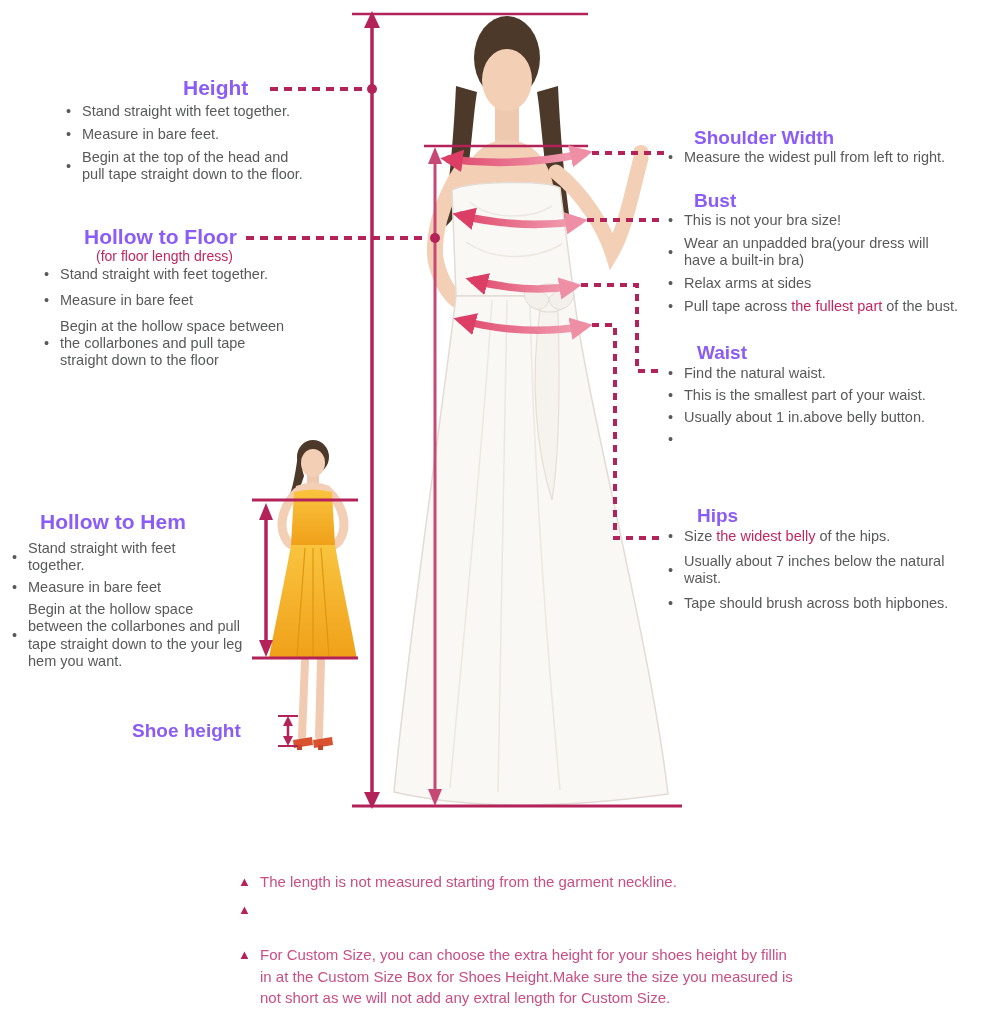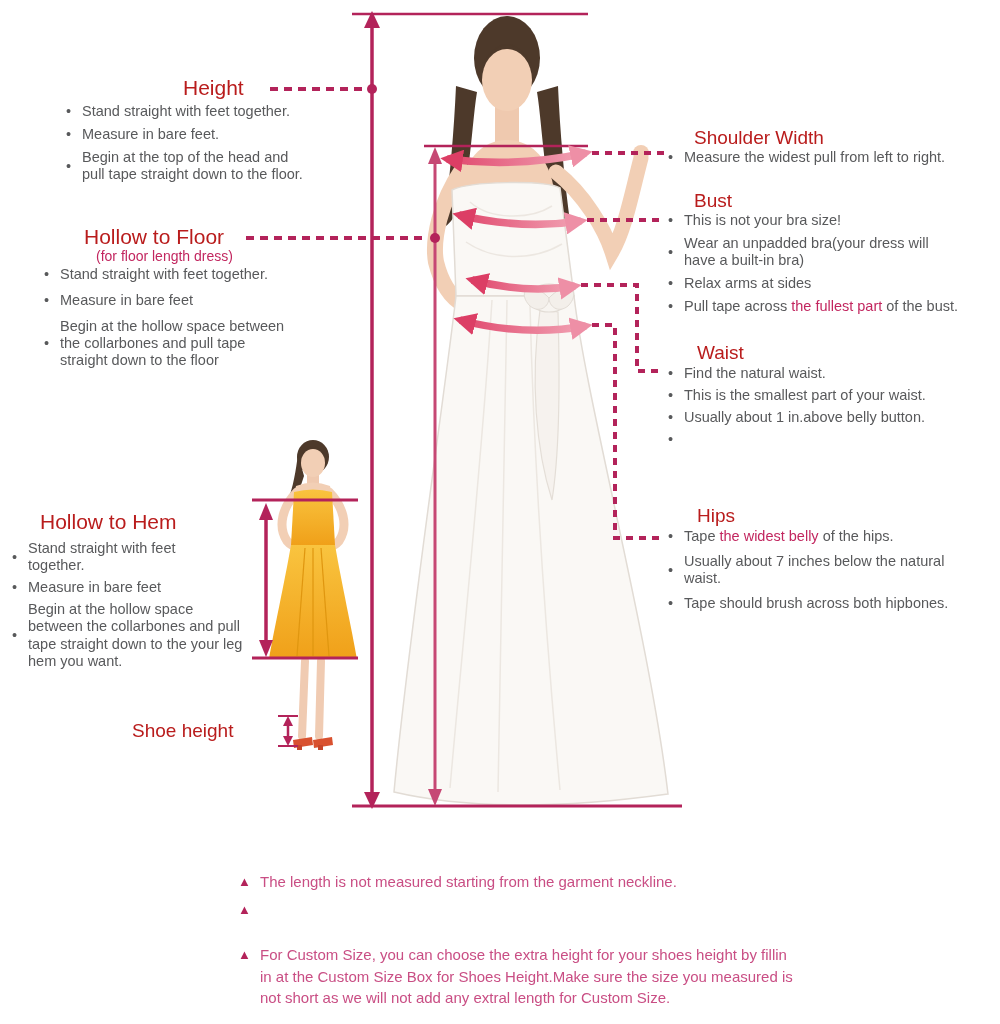--- a/index.html
+++ b/index.html
@@ -1,19 +1,19 @@
 <!DOCTYPE html>
 <html><head>
 <meta charset="utf-8">
 <style>
   html,body{margin:0;padding:0;background:#fff;}
   .canvas{position:relative;width:1000px;height:1024px;background:#ffffff;
           font-family:"Liberation Sans",sans-serif;overflow:hidden;}
   .abs{position:absolute;}
-  .title{font-weight:normal;color:#b91c1c;line-height:1.05;}
+  .title{font-weight:bold;color:#8b5cf6;line-height:1.05;}
   .title-l{font-size:21px;}
   .title-r{font-size:19px;}
   .subtitle{color:#C2265F;font-size:14px;line-height:1.1;}
   .bullets{display:flex;flex-direction:column;}
   .bullet{display:flex;align-items:center;color:#58595B;font-size:14.5px;line-height:1.18;}
   .bullet .dot{flex:none;width:16px;color:#58595B;}
   .bullet .txt{white-space:pre-line;}
   .hl{color:#C2265F;text-align:right;}
   .note{display:flex;color:#C94E84;font-size:15px;line-height:21.5px;width:640px;}
   .note .tri{flex:none;width:22px;color:#B3235A;font-size:13px;}
@@ -241,21 +241,21 @@
     </div>
     <div class="bullet">
       <span class="dot">•</span>
     </div>
   </div>
 
   <div class="abs title title-r" style="left:697px;top:506px">Hips</div>
   <div class="abs bullets" style="left:668px;top:528px;width:330px;gap:8px">
     <div class="bullet">
       <span class="dot">•</span>
-      <span class="txt"><span>Tape </span><span class="hl">the widest belly</span><span> of the hips.</span></span>
+      <span class="txt"><span>Size </span><span class="hl">the widest belly</span><span> of the hips.</span></span>
     </div>
     <div class="bullet">
       <span class="dot">•</span>
       <span class="txt">Usually about 7 inches below the natural
 waist.</span>
     </div>
     <div class="bullet">
       <span class="dot">•</span>
       <span class="txt">Tape should brush across both hipbones.</span>
     </div>

